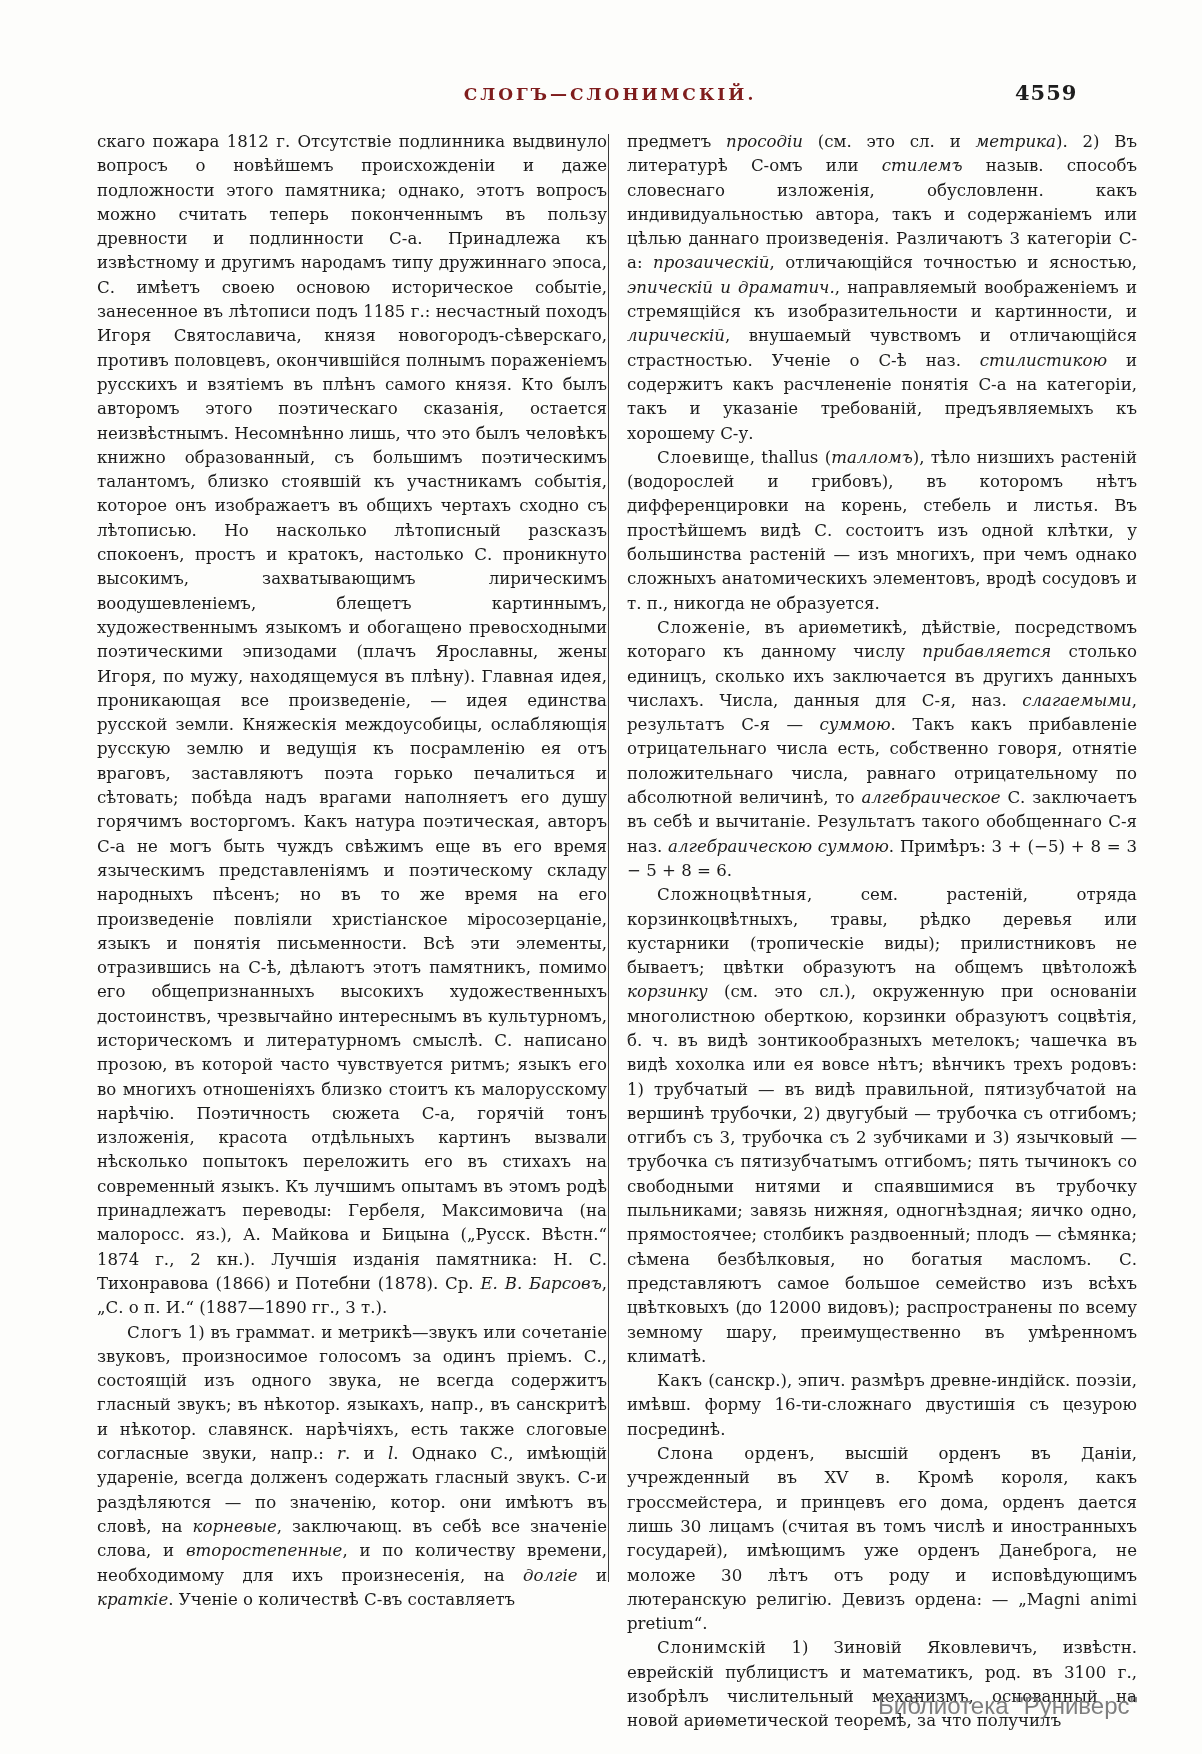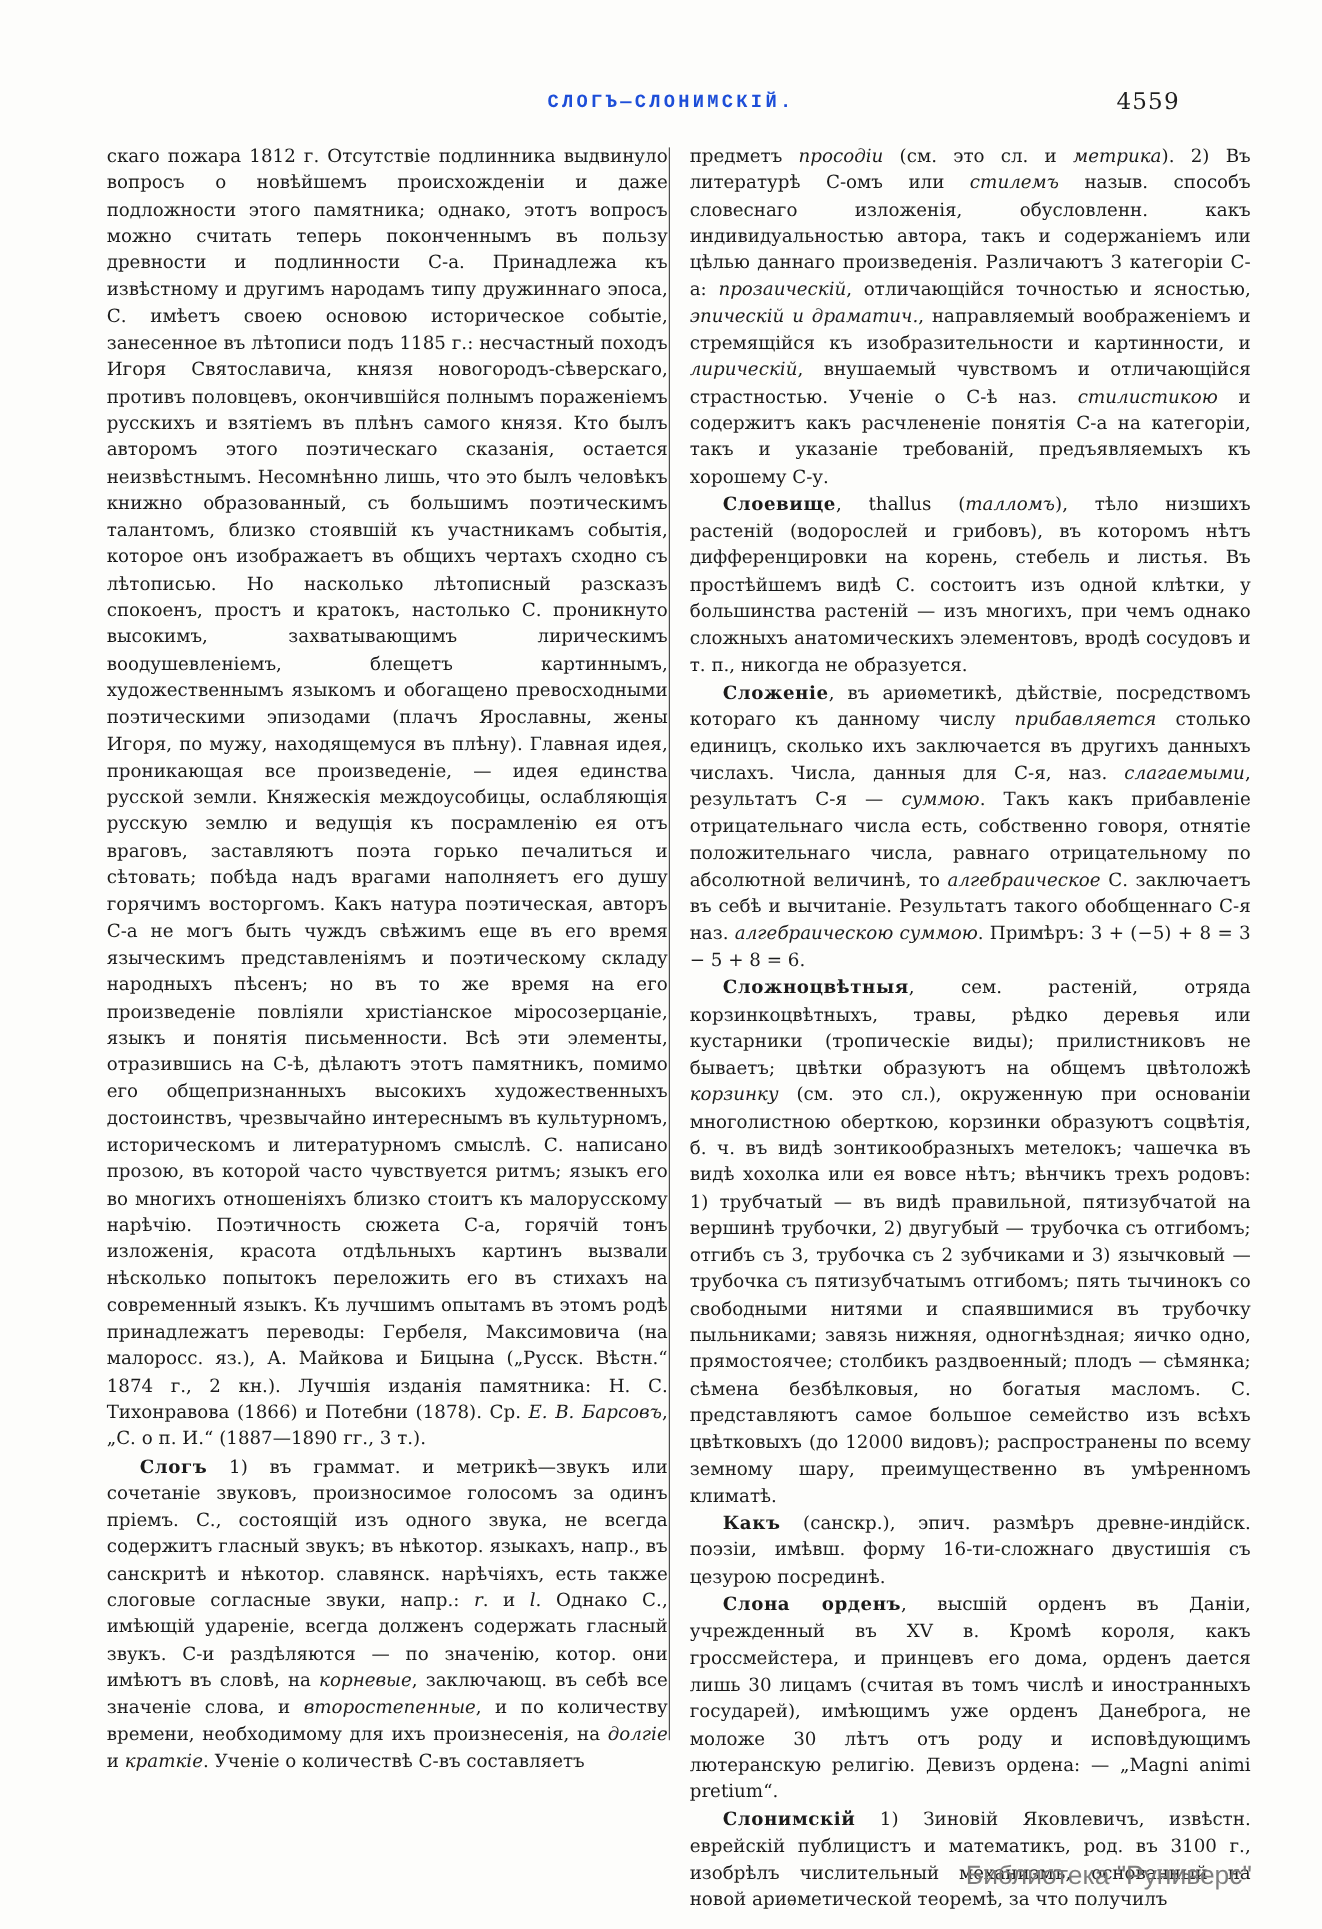--- a/index.html
+++ b/index.html
@@ -10,47 +10,46 @@
     background:#fdfdfb;
     font-family:"DejaVu Serif", serif;
     color:#1b1b1b;
     overflow:hidden;
   }
   .running-head{
     position:absolute;top:84px;left:85px;width:1050px;
     text-align:center;
     font-size:17px;font-weight:bold;
     letter-spacing:3px;
-    color:#1d4ed8;
-    font-family:Liberation Mono, monospace;
+    color:#7f1d1d;
   }
   .page-number{
     position:absolute;top:80px;left:1015px;width:120px;
-    font-size:21px;font-weight:normal;
+    font-size:21px;font-weight:bold;
     letter-spacing:1px;
     color:#1d1d1d;
   }
   .column{
     position:absolute;top:130px;
     width:510px;
     font-size:16.6px;
     line-height:24.3px;
     text-align:justify;
     text-justify:inter-word;
   }
   .column-left{left:97px;}
   .column-right{left:627px;}
   .col-divider{
     position:absolute;top:134px;left:608px;
     width:1px;height:1448px;
     background:#3a3a3a;
   }
   .para{margin:0;}
   .para.indent{text-indent:30px;}
-  .lead{font-weight:bold;letter-spacing:0.5px;}
+  .lead{font-weight:normal;letter-spacing:0.5px;}
   .it{font-style:italic;margin-top:44px;}
   .watermark{
     position:absolute;top:1692px;left:878px;
     font-family:"Liberation Sans", sans-serif;
     font-size:24px;
     color:#7e7e7e;
     white-space:nowrap;
   }
 </style>
 </head>

